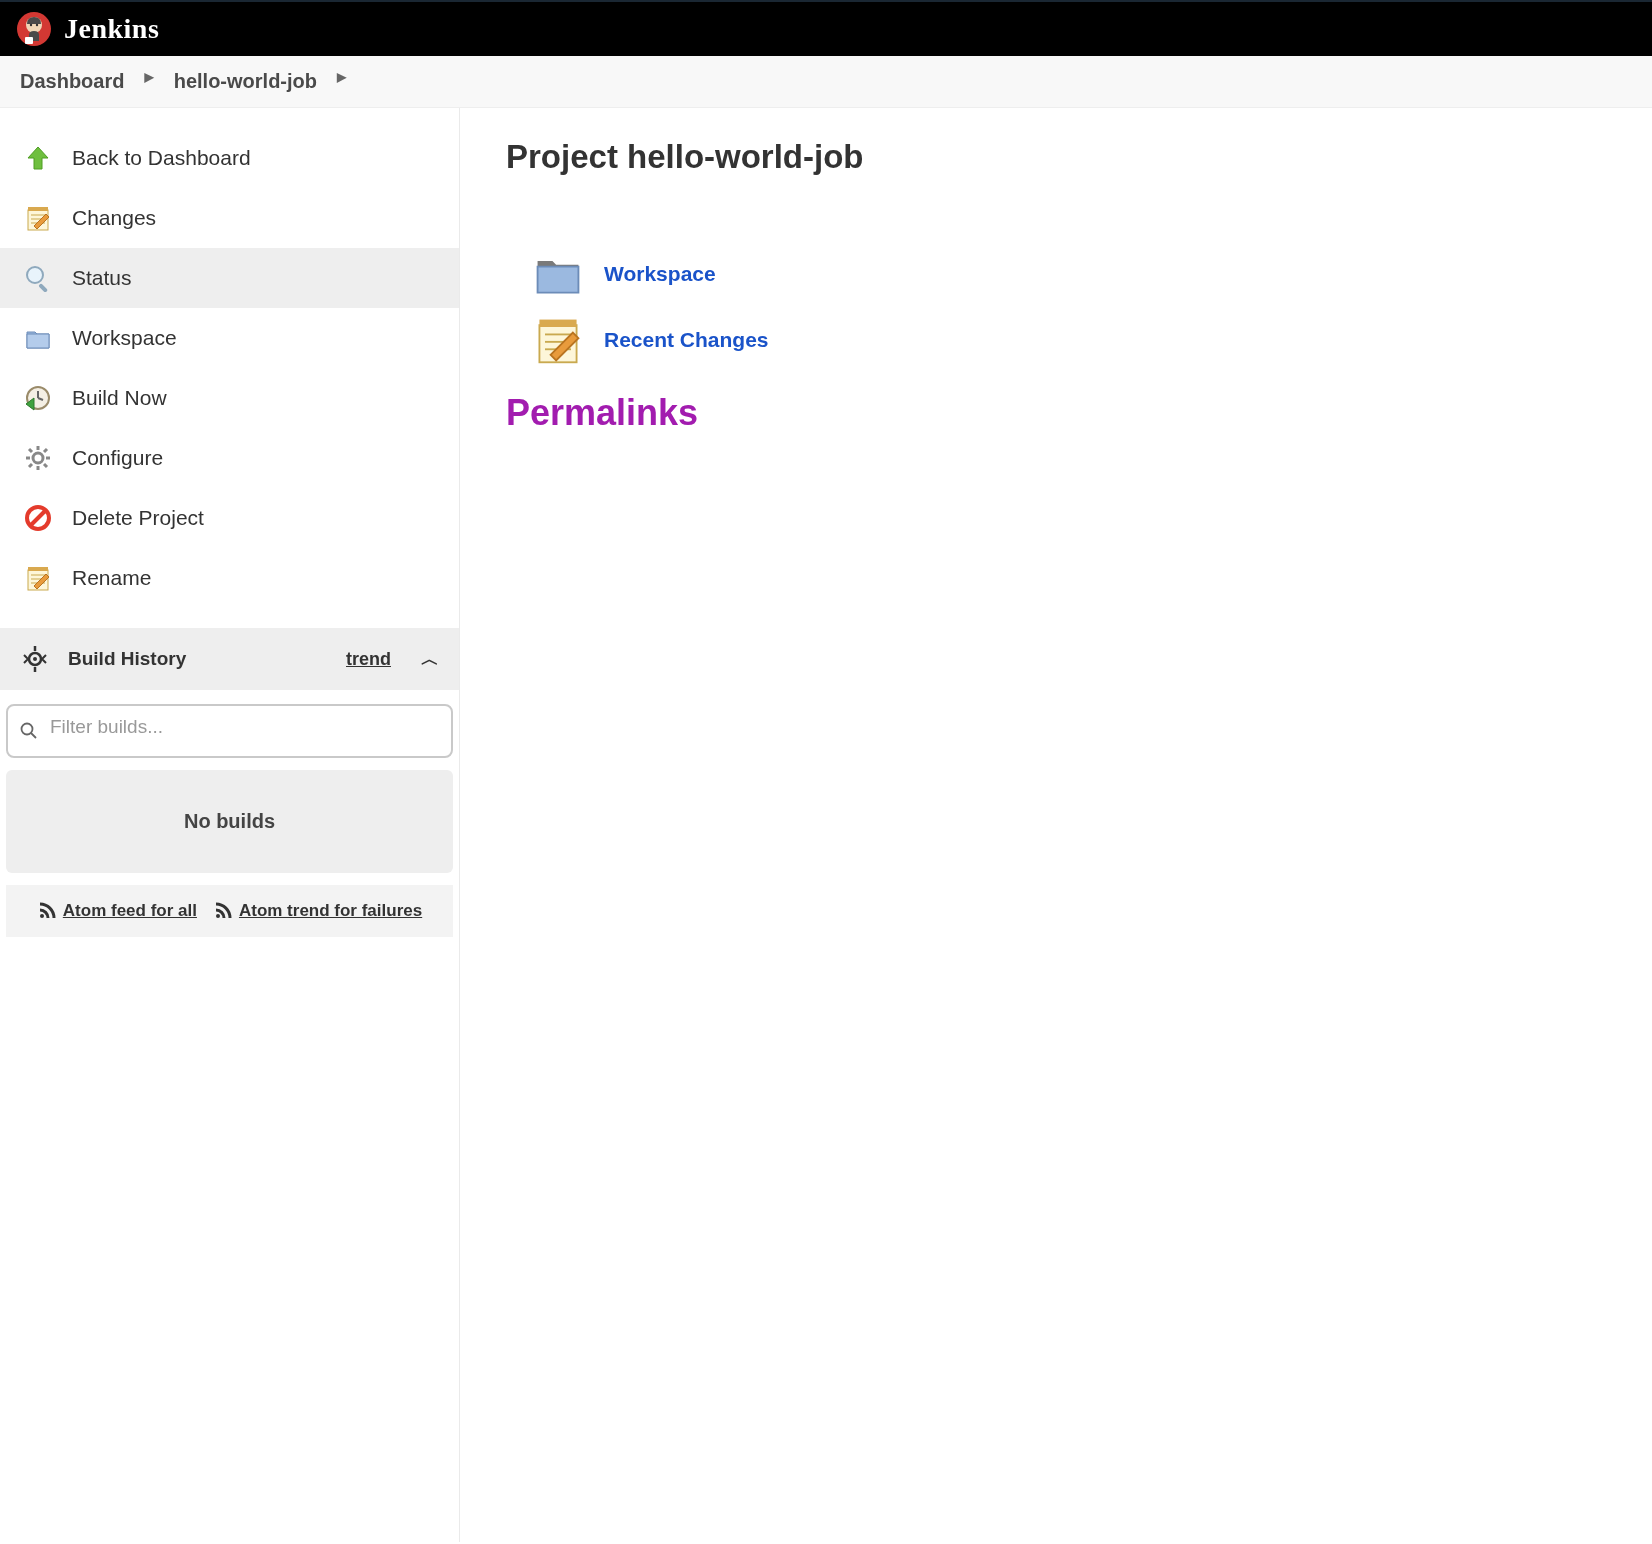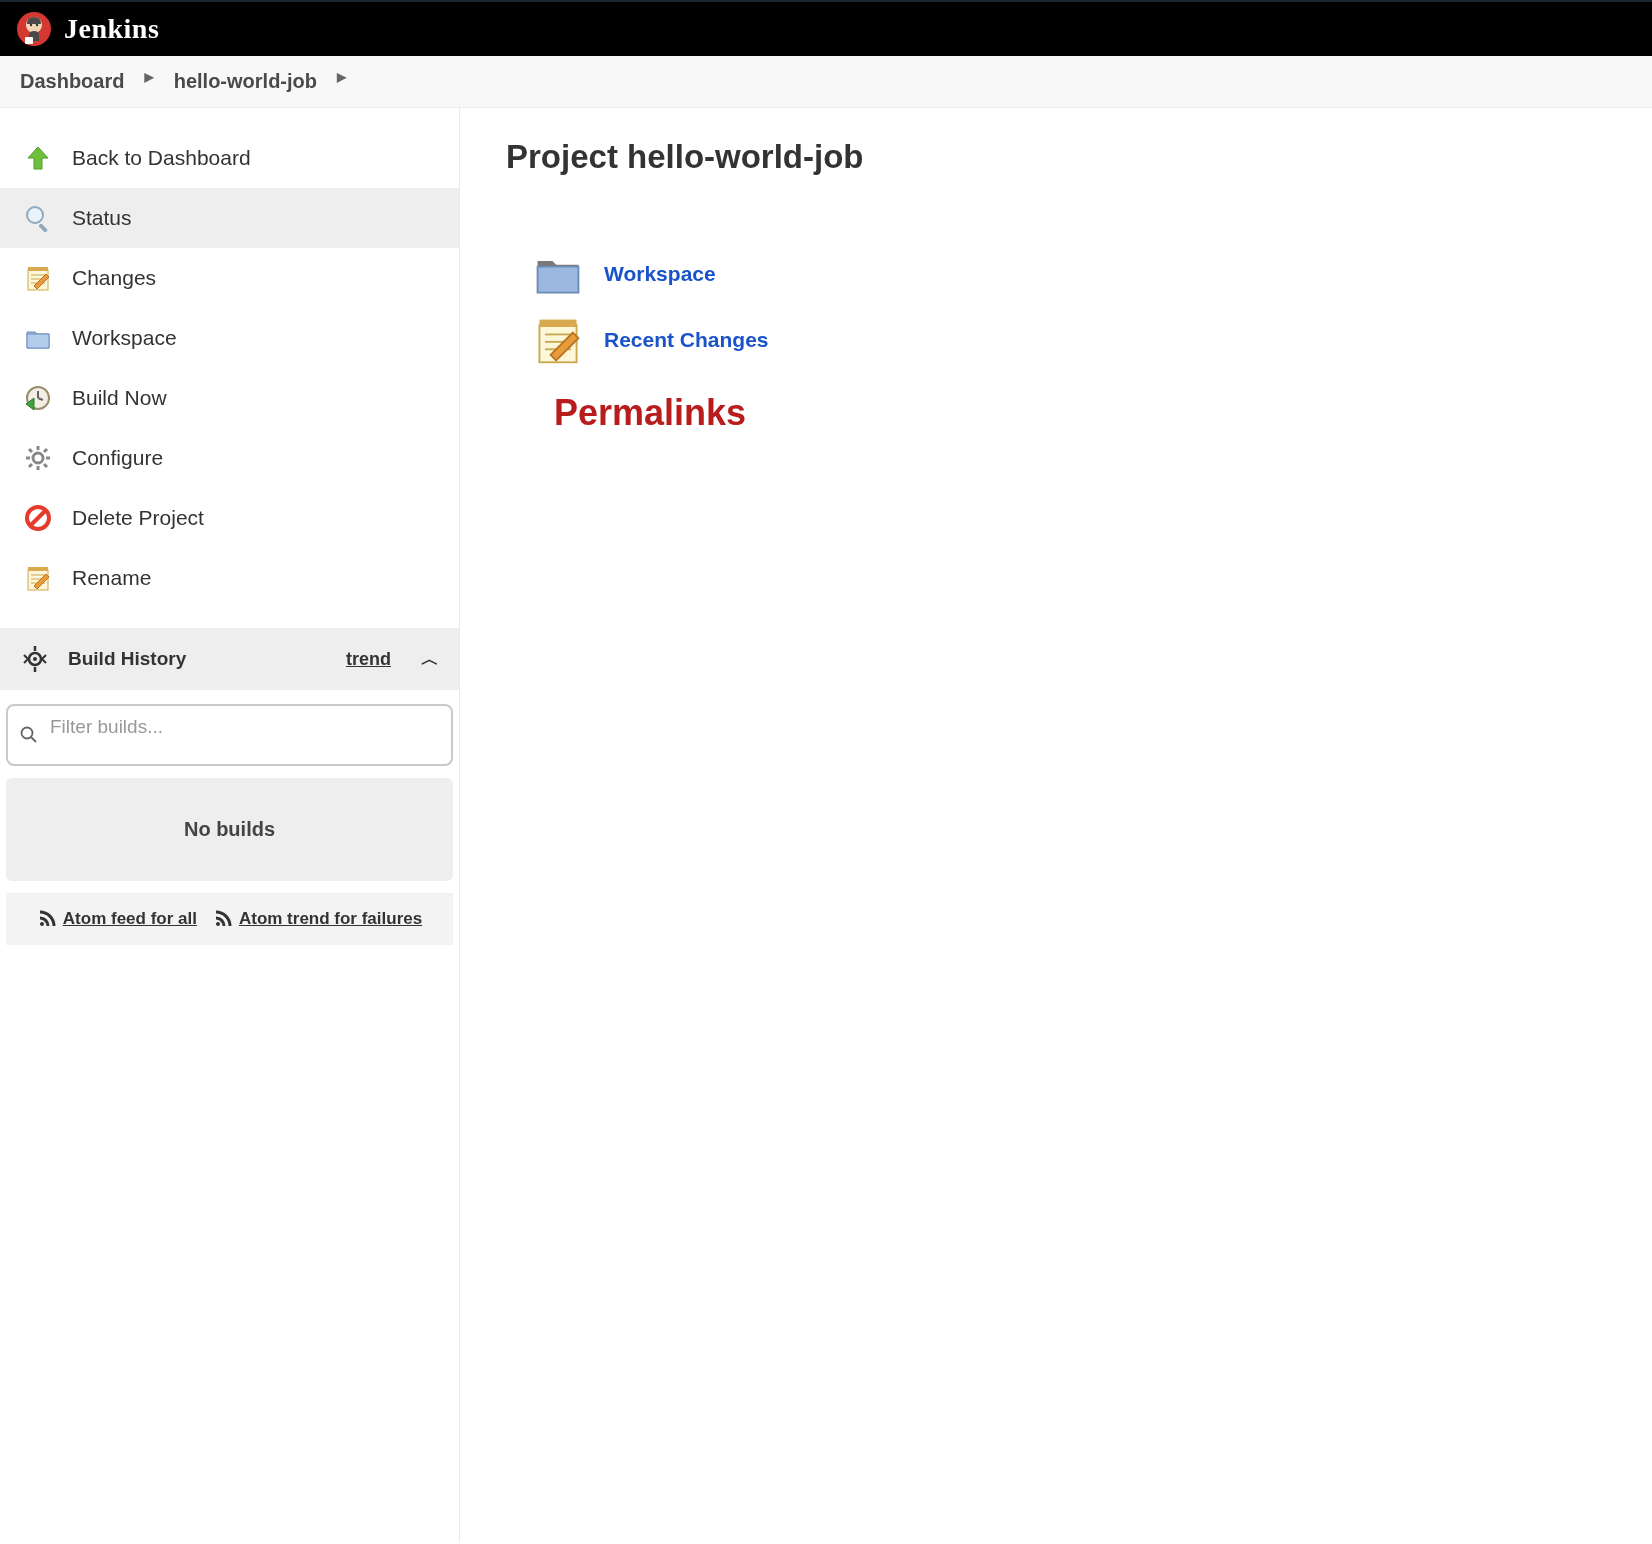--- a/index.html
+++ b/index.html
@@ -19,36 +19,36 @@
     .task { display: flex; align-items: center; gap: 18px; padding: 14px 22px; font-size: 21px; color: #333; font-weight: 500; cursor: pointer; }
     .task.active { background: #eee; }
     .task .icon-slot { width: 32px; height: 32px; display: flex; align-items: center; justify-content: center; flex-shrink: 0; }
     
     .build-history-header { background: #eee; display: flex; align-items: center; padding: 16px 20px; gap: 18px; margin-top: 20px; }
     .build-history-header .title { font-size: 19px; font-weight: 700; flex: 1; }
     .trend-link { font-size: 18px; text-decoration: underline; font-weight: 600; color: #333; margin-right: 12px; margin-left: 48px; }
     .chev-up { font-size: 18px; font-weight: bold; }
     
     .filter-wrap { padding: 14px 6px 6px 6px; }
-    .filter-input { width: 100%; border: 2px solid #c9c9c9; border-radius: 8px; padding: 10px 12px 26px 42px; font-size: 19px; background: #fff; }
+    .filter-input { width: 100%; border: 2px solid #c9c9c9; border-radius: 8px; padding: 10px 12px 18px 42px; font-size: 19px; background: #fff; }
     .filter-input::placeholder { color: #999; }
     .search-wrap { position: relative; }
     .search-wrap .mag { position: absolute; left: 14px; top: 50%; transform: translateY(-50%); color: #666; }
     
     .no-builds { margin: 6px; background: #eee; border-radius: 6px; padding: 40px 10px; text-align: center; font-size: 20px; font-weight: 600; color: #444; }
     
     .feed-row { background: #f3f3f3; padding: 16px 10px; display: flex; justify-content: center; gap: 16px; margin: 6px; }
     .feed-link { display: flex; align-items: center; gap: 6px; font-size: 17px; font-weight: 600; color: #333; text-decoration: underline; }
     
     .main { flex: 1; padding: 30px 46px; }
     .main h1 { font-size: 33px; font-weight: 800; color: #333; margin-bottom: 70px; }
     .main-links { margin-left: 24px; margin-bottom: 24px; }
     .main-link-row { display: flex; align-items: center; gap: 18px; margin-bottom: 10px; }
     .main-link-row a { color: #1a53c9; font-size: 21px; font-weight: 700; text-decoration: none; }
-    .main h2 { font-size: 36px; font-weight: 800; color: #b91c1c; margin-left: 48px; }
+    .main h2 { font-size: 36px; font-weight: 800; color: #a21caf; }
     .big-icon { width: 56px; height: 56px; display: flex; align-items: center; justify-content: center; }
     svg { display: block; }
   </style>
 </head>
 <body>
 
 <div class="top-bar">
   <div class="logo-wrap">
     <span>
       <svg width="36" height="36" viewBox="0 0 36 36">
@@ -76,41 +76,41 @@
   <div class="sidebar">
     <div class="task-list">
       <div class="task">
         <span class="icon-slot">
           <svg width="28" height="28" viewBox="0 0 28 28">
               <path d="M14 3 L24 14 L18 14 L18 25 L10 25 L10 14 L4 14 Z" fill="#6fbf3f" stroke="#4e9e22" stroke-width="1"></path>
             </svg>
         </span>
         <span>Back to Dashboard</span>
       </div>
-      <div class="task active">
-        <span class="icon-slot">
-          <svg width="28" height="28" viewBox="0 0 28 28">
-              <circle cx="11" cy="11" r="8" fill="#e8f3fb" stroke="#8fa9bd" stroke-width="2"></circle>
-              <rect x="17" y="19" width="10" height="4" rx="2" transform="rotate(45 17 19)" fill="#8fa9bd"></rect>
-            </svg>
-        </span>
-        <span>Status</span>
-      </div>
       <div class="task">
         <span class="icon-slot">
           <svg width="28" height="28" viewBox="0 0 28 28">
               <rect x="4" y="6" width="20" height="20" fill="#fdf6d9" stroke="#c9a94f" stroke-width="1"></rect>
               <rect x="4" y="3" width="20" height="4" fill="#d9a94f"></rect>
               <line x1="7" y1="11" x2="21" y2="11" stroke="#c9a94f"></line>
               <line x1="7" y1="15" x2="21" y2="15" stroke="#c9a94f"></line>
               <line x1="7" y1="19" x2="21" y2="19" stroke="#c9a94f"></line>
               <path d="M10 22 L22 10 L25 13 L13 25 Z" fill="#e89b3c" stroke="#b97420"></path>
             </svg>
         </span>
         <span>Changes</span>
+      </div>
+      <div class="task active">
+        <span class="icon-slot">
+          <svg width="28" height="28" viewBox="0 0 28 28">
+              <circle cx="11" cy="11" r="8" fill="#e8f3fb" stroke="#8fa9bd" stroke-width="2"></circle>
+              <rect x="17" y="19" width="10" height="4" rx="2" transform="rotate(45 17 19)" fill="#8fa9bd"></rect>
+            </svg>
+        </span>
+        <span>Status</span>
       </div>
       <div class="task">
         <span class="icon-slot">
           <svg width="28" height="28" viewBox="0 0 28 28">
               <path d="M3 8 L3 24 L25 24 L25 10 L13 10 L11 8 Z" fill="#9bb9e0" stroke="#6c8cb8" stroke-width="1"></path>
               <path d="M3 10 L25 10 L25 24 L3 24 Z" fill="#b4cceb" stroke="#6c8cb8"></path>
             </svg>
         </span>
         <span>Workspace</span>
       </div>

